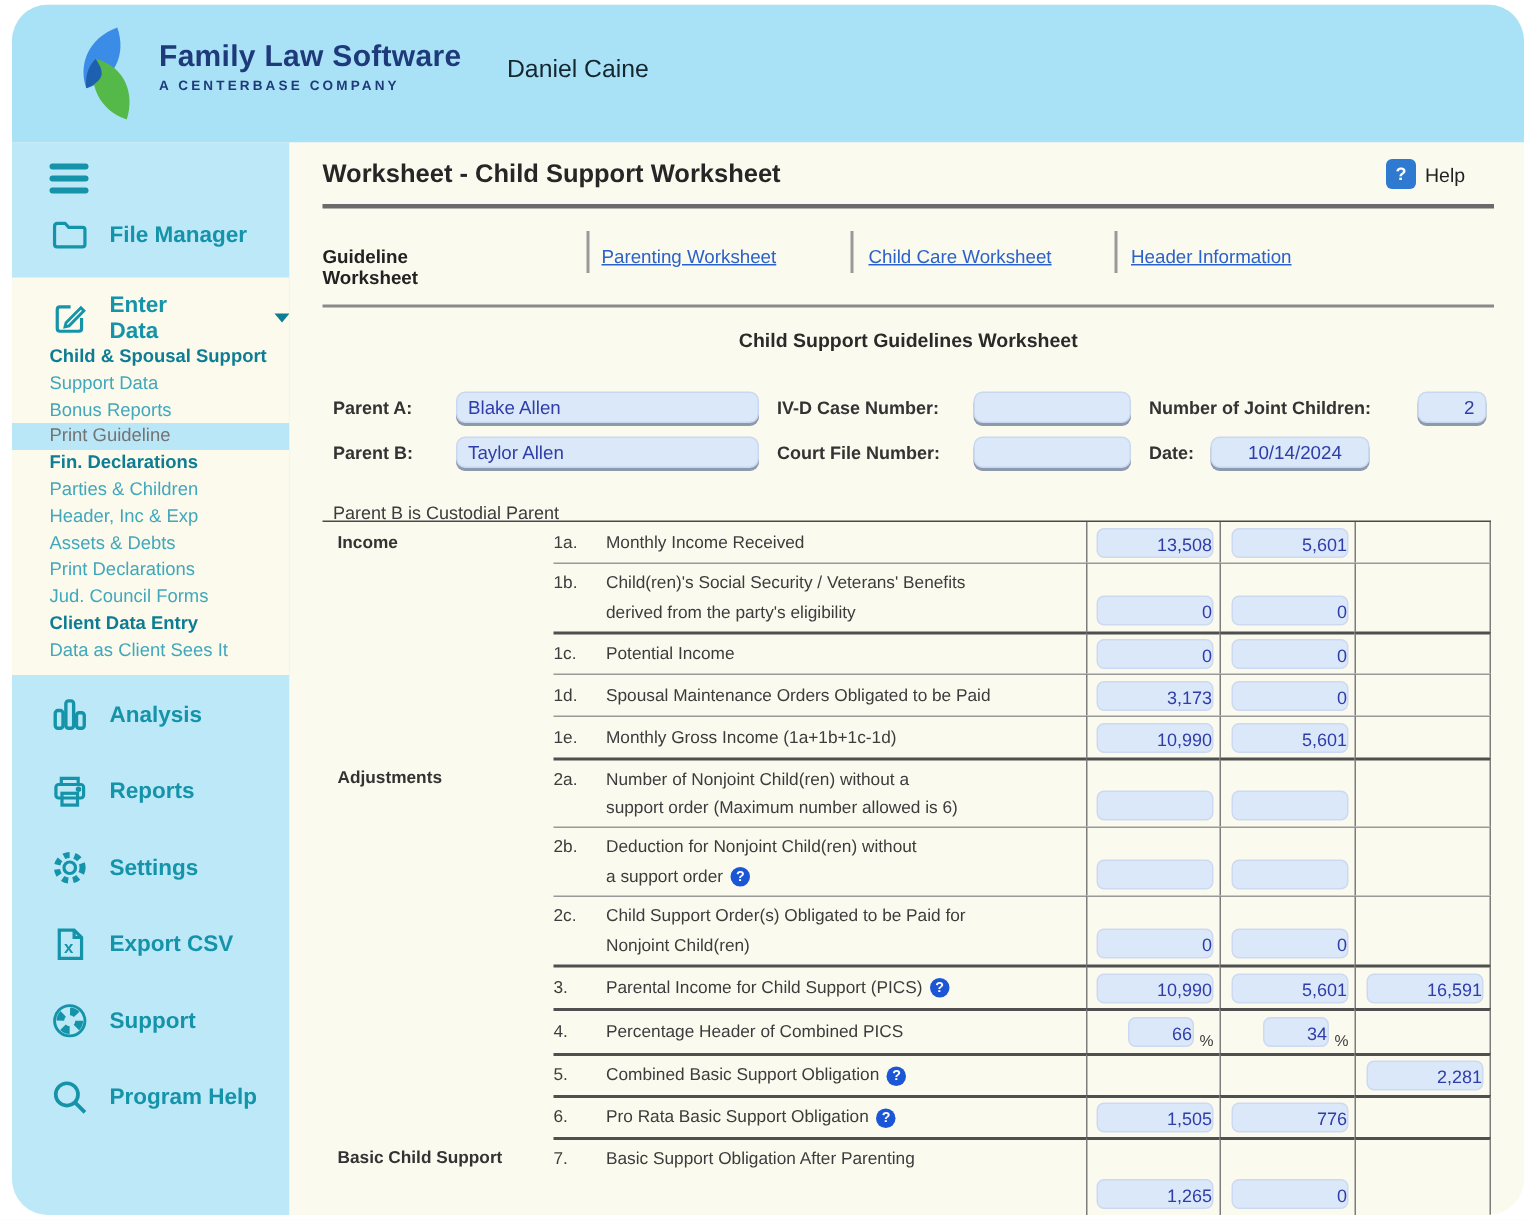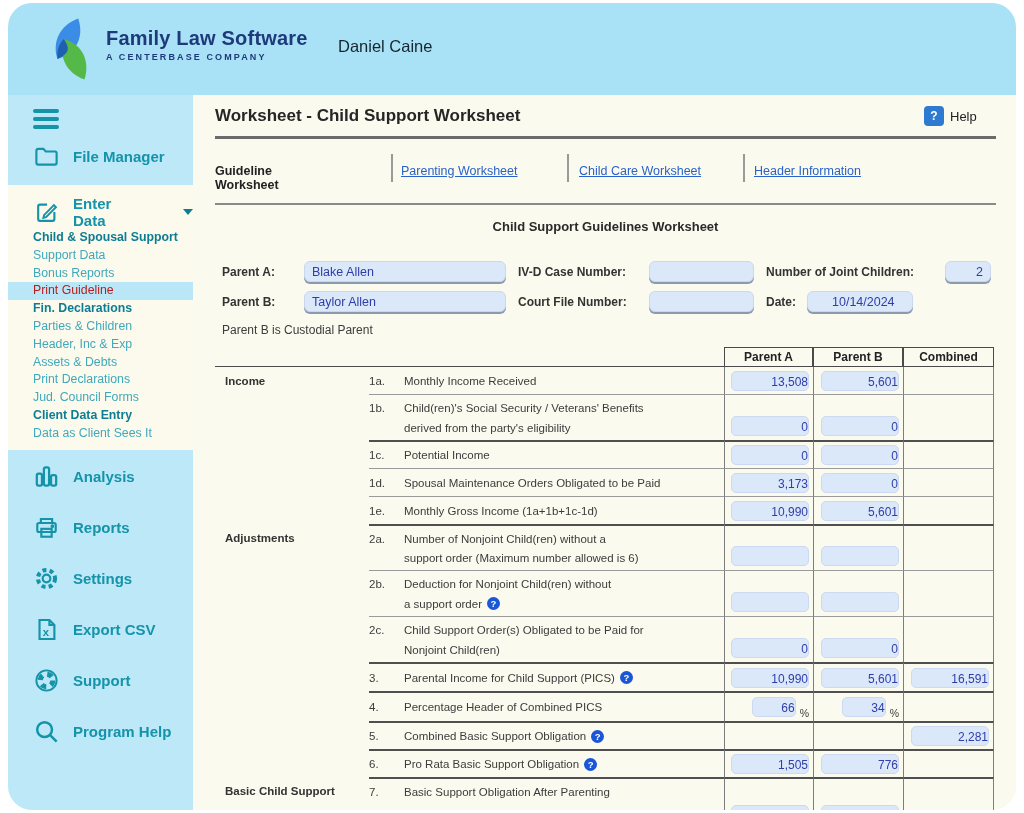--- a/index.html
+++ b/index.html
@@ -26,21 +26,21 @@
   .hamb div{height:3.6px;background:#1593a9;border-radius:2px;margin-bottom:4.4px;}
   .sbitem{display:flex;align-items:center;gap:13px;color:#1593a9;font-weight:700;font-size:15px;cursor:pointer;}
   .sb-file{position:absolute;left:25px;top:48px;}
   .creampanel{position:absolute;left:0;right:0;top:90px;height:265px;background:#fbfaec;}
   .sb-enter{position:absolute;left:25px;top:10px;}
   .caret{width:0;height:0;border-left:5px solid transparent;border-right:5px solid transparent;
          border-top:6px solid #0e7d93;margin-left:22px;}
   .subs{position:absolute;left:0;right:0;top:44px;}
   .subitem{height:17.8px;line-height:17.8px;padding-left:25px;font-size:12.3px;color:#41a8bc;cursor:pointer;white-space:nowrap;}
   .subitem.bold{font-weight:700;color:#0e7d93;}
-  .subitem.active{background:#b9e7f8;color:#b91c1c;}
+  .subitem.active{background:#b9e7f8;color:#737373;}
   .sb-bottom{position:absolute;left:25px;top:368px;display:flex;flex-direction:column;gap:24px;}
   .sic{width:27px;height:27px;flex:0 0 auto;}
 
   
   .pgtitle{position:absolute;left:22px;top:11px;font-size:17px;font-weight:700;color:#262626;}
   .helpbtn{position:absolute;left:731px;top:11px;width:20px;height:20px;background:#2e7ad1;border-radius:4px;
            color:#fff;font-weight:700;font-size:12px;text-align:center;line-height:20px;cursor:pointer;}
   .helplbl{position:absolute;left:757px;top:14px;font-size:13px;color:#222;cursor:pointer;}
   .hr1{position:absolute;left:22px;right:20px;top:41px;height:3px;background:#6b6b6b;}
   .tabs{position:absolute;left:22px;top:63px;height:26px;}
@@ -220,31 +220,23 @@
       <span class="flabel" style="left:573px;top:170px;">Number of Joint Children:</span>
       <div class="finput right" style="left:752px;top:166px;width:46px;">2</div>
 
       <span class="flabel" style="left:29px;top:200px;">Parent B:</span>
       <div class="finput" style="left:111px;top:196px;width:202px;">Taylor Allen</div>
       <span class="flabel" style="left:325px;top:200px;">Court File Number:</span>
       <div class="finput" style="left:456px;top:196px;width:105px;"></div>
       <span class="flabel" style="left:573px;top:200px;">Date:</span>
       <div class="finput" style="left:614px;top:196px;width:106px;padding-left:24px;">10/14/2024</div>
 
-      <span class="fnote" style="left:29px;top:228px;">Parent B is Custodial Parent</span>
+      <span class="fnote" style="left:29px;top:240px;">Parent B is Custodial Parent</span>
 
       <div class="wtable">
-        <div class="whead">
-          <div></div>
-            <div></div>
-            <div></div>
-          <div class="whcell">Parent A</div>
-          <div class="whcell">Parent B</div>
-          <div class="whcell">Combined</div>
-        </div>
         <div class="wbody">
 
           <div class="trow h1x" style="height:27px;">
             <div class="c-sec">Income</div>
             <div class="c-num">1a.</div>
             <div class="c-desc">Monthly Income Received</div>
             <div class="c-val">
                 <div class="cellinput">13,508</div>
               </div>
             <div class="c-val">

